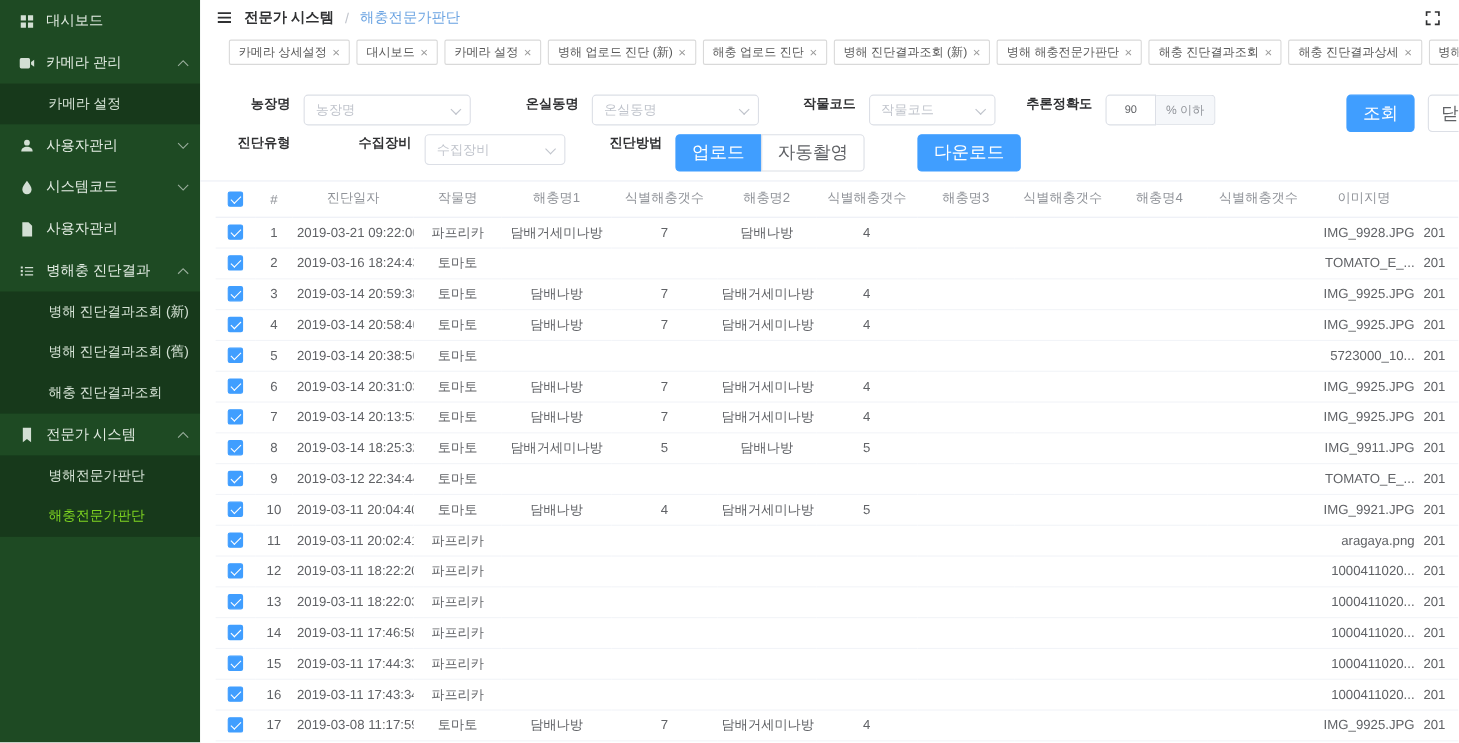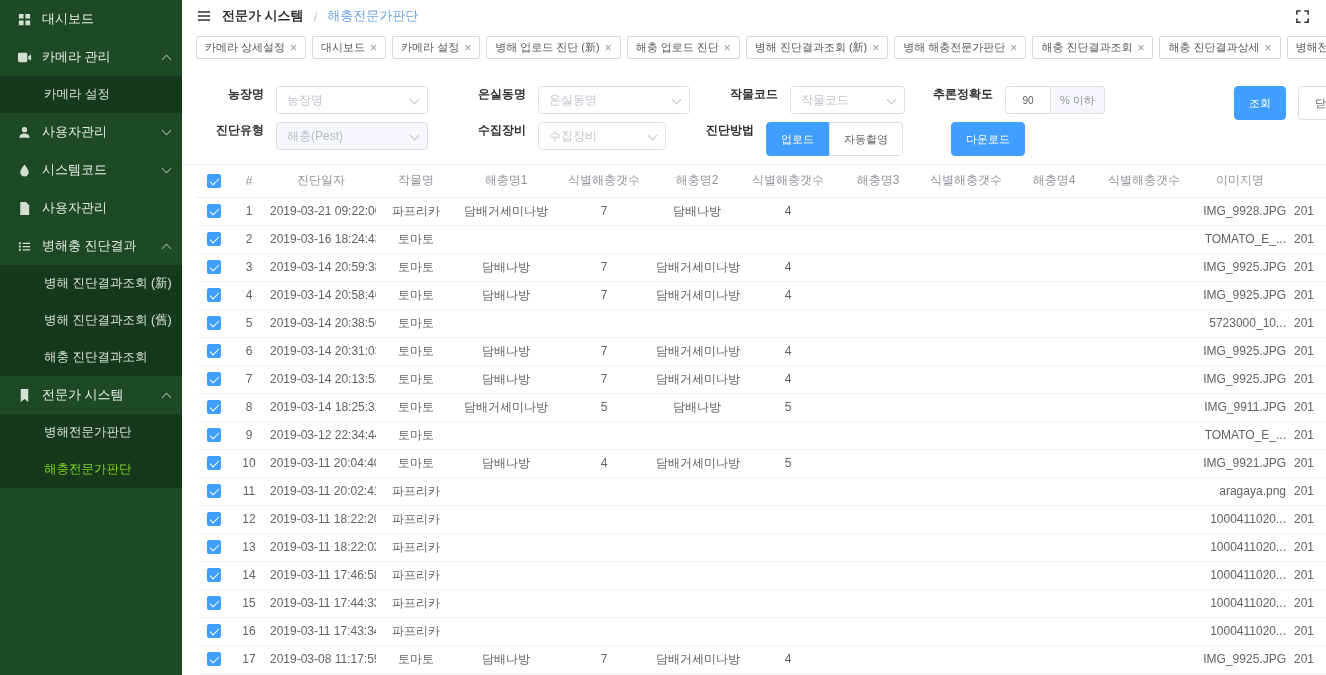--- a/index.html
+++ b/index.html
@@ -24,40 +24,40 @@
   .main{flex:1;min-width:0;display:flex;flex-direction:column;background:#fff}
   .topbar{height:32px;display:flex;align-items:center;gap:10px;padding:0 16px 0 14px;flex:none}
   .hamburger{color:#303133;cursor:pointer;display:inline-flex}
   .crumb-root{font-weight:bold;color:#303133;font-size:13px}
   .crumb-sep{color:#c0c4cc;font-size:13px}
   .crumb-page{color:#6aa3e2;font-size:13px}
   .topbar-spacer{flex:1}
   .fullscreen{color:#303133;cursor:pointer;display:inline-flex}
 
   
-  .tabbar{display:flex;align-items:flex-start;gap:6px;padding:4px 14px 9px;flex:none;overflow:hidden;white-space:nowrap}
+  .tabbar{display:flex;align-items:flex-start;gap:6px;padding:4px 26px 9px;flex:none;overflow:hidden;white-space:nowrap}
   .tab{display:inline-flex;align-items:center;gap:5px;height:23px;padding:0 8px;border:1px solid #d9d9d9;border-radius:2px;background:#fff;font-size:11px;color:#595959;cursor:pointer;flex:none}
   .tab-close{font-size:12px;color:#999;cursor:pointer;line-height:1}
 
   
   .filters{padding:18px 0 14px 14px;border-bottom:1px solid #ebeef5;flex:none}
   .frow{display:flex;align-items:flex-start;height:28px}
   .frow + .frow{margin-top:8px}
   .flabel{font-weight:bold;color:#303133;font-size:12px;text-align:right;width:80px;padding-right:12px;white-space:nowrap;flex:none}
   .ml30{margin-left:30px}.ml20{margin-left:20px}
   .sel{position:relative;height:28px;border:1px solid #dcdfe6;border-radius:4px;background:#fff;display:flex;align-items:center;padding:0 24px 0 10px;font-size:12px;color:#606266;cursor:pointer;flex:none}
   .sel .ph{color:#c0c4cc}
   .sel.disabled{background:#f5f7fa;cursor:not-allowed}
   .sel.disabled .val{color:#b8bdc6}
   .sel-arrow{position:absolute;right:9px;top:9px;width:7px;height:7px;border-right:1.5px solid #c0c4cc;border-bottom:1.5px solid #c0c4cc;transform:rotate(45deg)}
   .w152{width:152px}.w128{width:128px}.w115{width:115px}
   .igroup{display:flex;height:28px;flex:none}
   .igroup input{width:46px;border:1px solid #dcdfe6;border-radius:4px 0 0 4px;text-align:center;font-size:10px;color:#606266;outline:none;background:#fff}
   .igroup .suffix{display:flex;align-items:center;padding:0 9px;background:#f5f7fa;border:1px solid #dcdfe6;border-left:none;border-radius:0 4px 4px 0;font-size:11px;color:#909399;white-space:nowrap}
-  .btn{height:28px;padding:16px 14px;border-radius:4px;font-size:11px;cursor:pointer;border:1px solid transparent;display:inline-flex;align-items:center;justify-content:center;white-space:nowrap;flex:none}
+  .btn{height:28px;padding:16px 14px;border-radius:4px;font-size:16px;cursor:pointer;border:1px solid transparent;display:inline-flex;align-items:center;justify-content:center;white-space:nowrap;flex:none}
   .btn-blue{background:#409eff;border-color:#409eff;color:#fff}
   .btn-plain{background:#fff;border-color:#dcdfe6;color:#606266}
   .btn-search{margin-left:auto}
   .btn-close{margin-left:12px;margin-right:-28px;width:56px}
   .btn-group{display:inline-flex;flex:none}
   .btn-group .btn{border-radius:0}
   .btn-group .btn:first-child{border-radius:4px 0 0 4px}
   .btn-group .btn:last-child{border-radius:0 4px 4px 0}
   .btn-download{margin-left:48px}
 
@@ -268,24 +268,20 @@
         <div class="igroup">
           <input value="90" style="">
           <span class="suffix">% 이하</span>
         </div>
         <button class="btn btn-blue btn-search">조회</button>
         <button class="btn btn-plain btn-close">닫기</button>
       </div>
 
       <div class="frow">
         <span class="flabel">진단유형</span>
-        <div class="sel w152 disabled">
-          <span class="val">해충(Pest)</span>
-          <span class="sel-arrow"></span>
-        </div>
         <span class="flabel ml30">수집장비</span>
         <div class="sel w128">
           <span class="ph">수집장비</span>
           <span class="sel-arrow"></span>
         </div>
         <span class="flabel ml20">진단방법</span>
         <div class="btn-group">
           <button class="btn btn-blue">업로드</button>
           <button class="btn btn-plain">자동촬영</button>
         </div>

